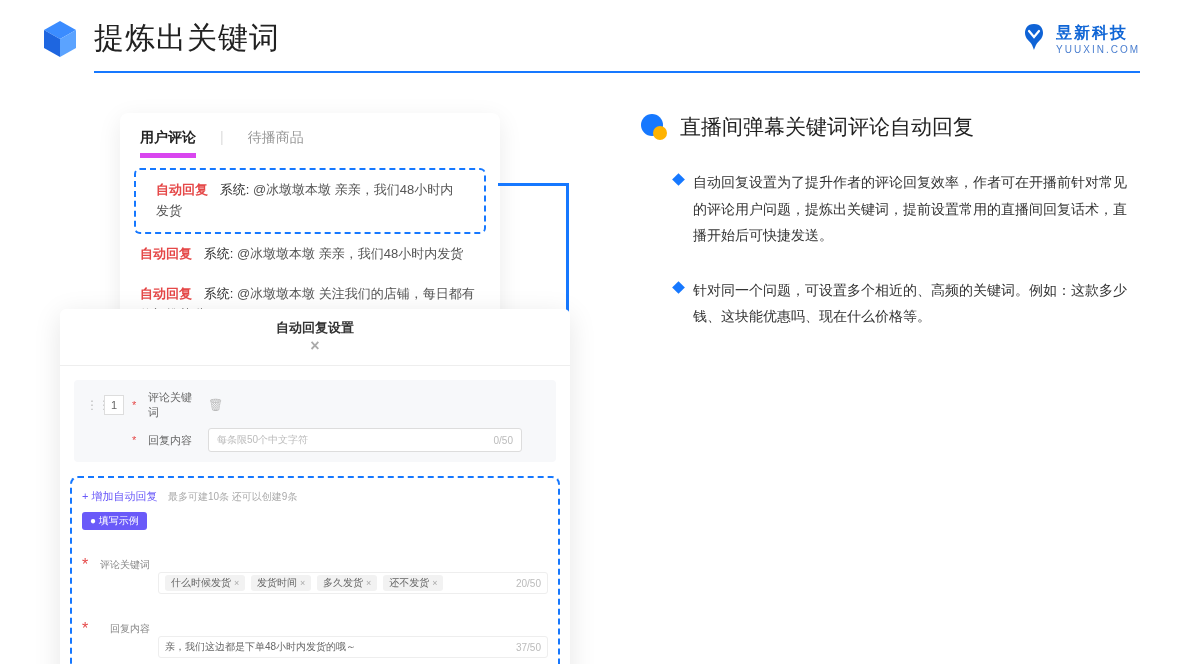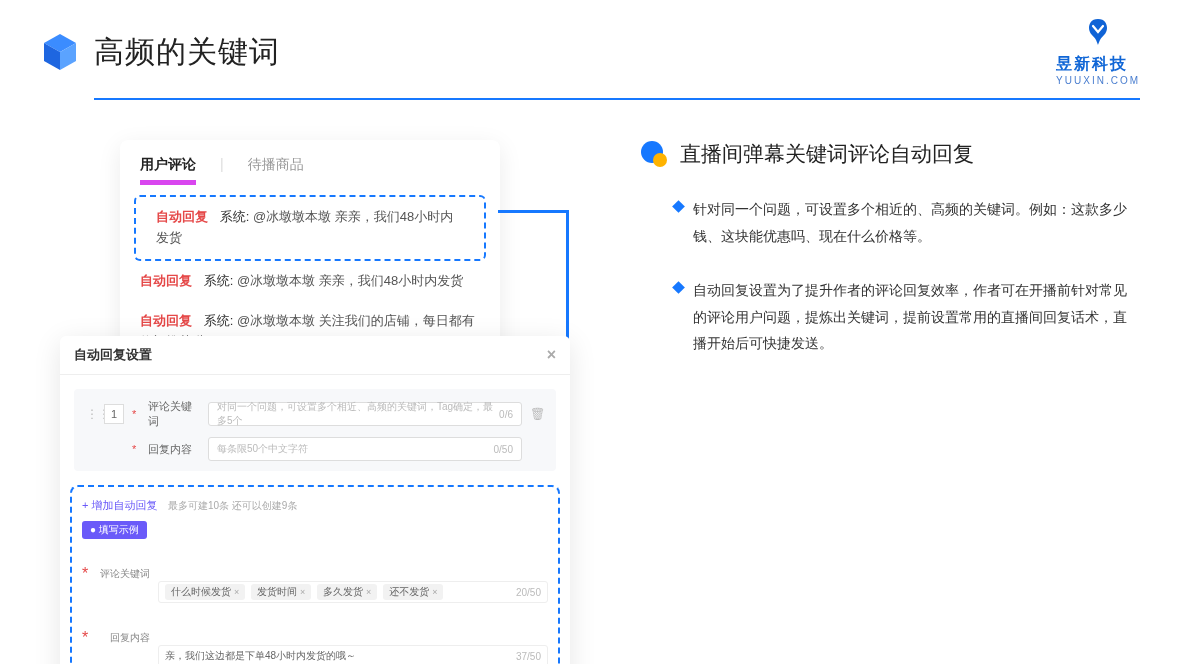--- a/index.html
+++ b/index.html
@@ -3,21 +3,21 @@
 <meta charset="utf-8">
 <style>
 * { box-sizing: border-box; margin: 0; padding: 0; }
 body { width: 1180px; height: 664px; font-family: "Microsoft YaHei", Arial, sans-serif; background: #fff; position: relative; overflow: hidden; }
 
 
 .header { display: flex; align-items: center; justify-content: space-between; padding: 18px 40px 0 40px; }
 .header-left { display: flex; align-items: center; gap: 14px; }
 .cube-icon { width: 40px; height: 40px; position: relative; }
 .title { font-size: 30px; color: #222; font-weight: 500; letter-spacing: 1px; }
-.logo-right { display: flex; align-items: center; gap: 8px; flex-direction: column; }
+.logo-right { display: flex; align-items: flex-start; gap: 8px; }
 .logo-text { font-size: 16px; color: #1066d6; font-weight: 700; letter-spacing: 2px; }
 .logo-sub { font-size: 10px; color: #4a7ecf; letter-spacing: 2px; }
 .hr { height: 2px; background: #1678ff; margin: 12px 40px 0 94px; }
 
 
 .main { display: flex; padding: 40px 40px 0 60px; gap: 40px; }
 .left-col { position: relative; width: 520px; }
 .right-col { flex: 1; padding-left: 20px; }
 
 
@@ -26,21 +26,21 @@
 .tab-active { color: #222; font-weight: 700; border-bottom: 5px solid #d946ef; padding-bottom: 6px; }
 .tab-inactive { padding-bottom: 6px; }
 
 .comment-item { padding: 10px 20px; font-size: 13px; color: #555; line-height: 1.6; }
 .auto-reply-tag { color: #e54848; font-weight: 600; margin-right: 8px; }
 .sys-tag { color: #333; }
 .highlight-box { border: 2px dashed #1678ff; border-radius: 6px; margin: 0 14px; }
 
 
 .settings-panel { position: absolute; left: 0; top: 196px; width: 510px; background: #fff; border-radius: 6px; box-shadow: 0 6px 28px rgba(0,0,0,0.10); padding: 0; }
-.settings-header { display: flex; justify-content: space-between; align-items: center; padding: 10px 14px 10px 14px; border-bottom: 1px solid #eee; font-size: 13px; color: #333; font-weight: 600; }
+.settings-header { display: flex; justify-content: space-between; align-items: center; padding: 10px 14px 10px 14px; border-bottom: 1px solid #eee; font-size: 13px; color: #333; font-weight: 600; flex-direction: column; }
 .close-x { color: #aaa; font-size: 16px; cursor: pointer; }
 
 .form-block { background: #f7f8fa; margin: 14px; border-radius: 4px; padding: 10px 12px; position: relative; }
 .form-row { display: flex; align-items: center; gap: 8px; margin-bottom: 8px; font-size: 11px; }
 .form-row:last-child { margin-bottom: 0; }
 .drag-handle { color: #bbb; font-size: 12px; width: 10px; }
 .index-box { width: 20px; height: 20px; border: 1px solid #ddd; background: #fff; display: flex; align-items: center; justify-content: center; font-size: 11px; color: #666; }
 .req-dot { color: #e54848; width: 8px; }
 .field-label { width: 52px; color: #666; font-size: 11px; }
 .field-input { flex: 1; height: 24px; border: 1px solid #ddd; background: #fff; border-radius: 3px; padding: 0 8px; font-size: 10px; color: #bbb; display: flex; align-items: center; justify-content: space-between; }
@@ -77,21 +77,21 @@
 
 <div class="header">
   <div class="header-left">
     <div class="cube-icon">
       <svg viewBox="0 0 40 40" width="40" height="40">
         <polygon points="20,2 36,11 20,20 4,11" fill="#3b8cff"></polygon>
         <polygon points="4,11 20,20 20,38 4,29" fill="#1e66e0"></polygon>
         <polygon points="36,11 20,20 20,38 36,29" fill="#5ba3ff"></polygon>
       </svg>
     </div>
-    <div class="title">高频的关键词</div>
+    <div class="title">提炼出关键词</div>
   </div>
   <div class="logo-right">
     <svg width="28" height="28" viewBox="0 0 28 28">
       <path d="M14 1 C7 1 5 6 5 10 C5 16 10 18 12 22 C13 24 14 27 14 27 C14 27 15 24 16 22 C18 18 23 16 23 10 C23 6 21 1 14 1 Z" fill="#0f63d6"></path>
       <path d="M9 8 L14 14 L19 8" stroke="#fff" stroke-width="2.2" fill="none" stroke-linecap="round"></path>
     </svg>
     <div>
       <div class="logo-text">昱新科技</div>
       <div class="logo-sub">YUUXIN.COM</div>
     </div>
@@ -136,24 +136,20 @@
         <span>自动回复设置</span>
         <span class="close-x">×</span>
       </div>
 
       <div class="form-block">
         <div class="form-row">
           <span class="drag-handle">⋮⋮</span>
           <span class="index-box">1</span>
           <span class="req-dot">*</span>
           <span class="field-label">评论关键词</span>
-          <div class="field-input">
-            <span>对同一个问题，可设置多个相近、高频的关键词，Tag确定，最多5个</span>
-            <span class="field-counter">0/6</span>
-          </div>
           <span class="trash">🗑</span>
         </div>
         <div class="form-row">
           <span style="width:10px"></span>
             <span style="width:20px"></span>
           <span class="req-dot">*</span>
           <span class="field-label">回复内容</span>
           <div class="field-input">
             <span>每条限50个中文字符</span>
             <span class="field-counter">0/50</span>
@@ -212,20 +208,20 @@
       <div class="bubble-icon">
         <svg width="28" height="28" viewBox="0 0 28 28">
           <circle cx="12" cy="12" r="11" fill="#1678ff"></circle>
           <circle cx="20" cy="20" r="7" fill="#ffb300"></circle>
         </svg>
       </div>
       <div class="section-title">直播间弹幕关键词评论自动回复</div>
     </div>
     <div class="bullet-item">
       <div class="diamond"></div>
-      <div class="bullet-text">针对同一个问题，可设置多个相近的、高频的关键词。例如：这款多少钱、这块能优惠吗、现在什么价格等。</div>
+      <div class="bullet-text">自动回复设置为了提升作者的评论回复效率，作者可在开播前针对常见的评论用户问题，提炼出关键词，提前设置常用的直播间回复话术，直播开始后可快捷发送。</div>
     </div>
     <div class="bullet-item">
       <div class="diamond"></div>
-      <div class="bullet-text">自动回复设置为了提升作者的评论回复效率，作者可在开播前针对常见的评论用户问题，提炼出关键词，提前设置常用的直播间回复话术，直播开始后可快捷发送。</div>
+      <div class="bullet-text">针对同一个问题，可设置多个相近的、高频的关键词。例如：这款多少钱、这块能优惠吗、现在什么价格等。</div>
     </div>
   </div>
 </div>
 
 </body></html>

